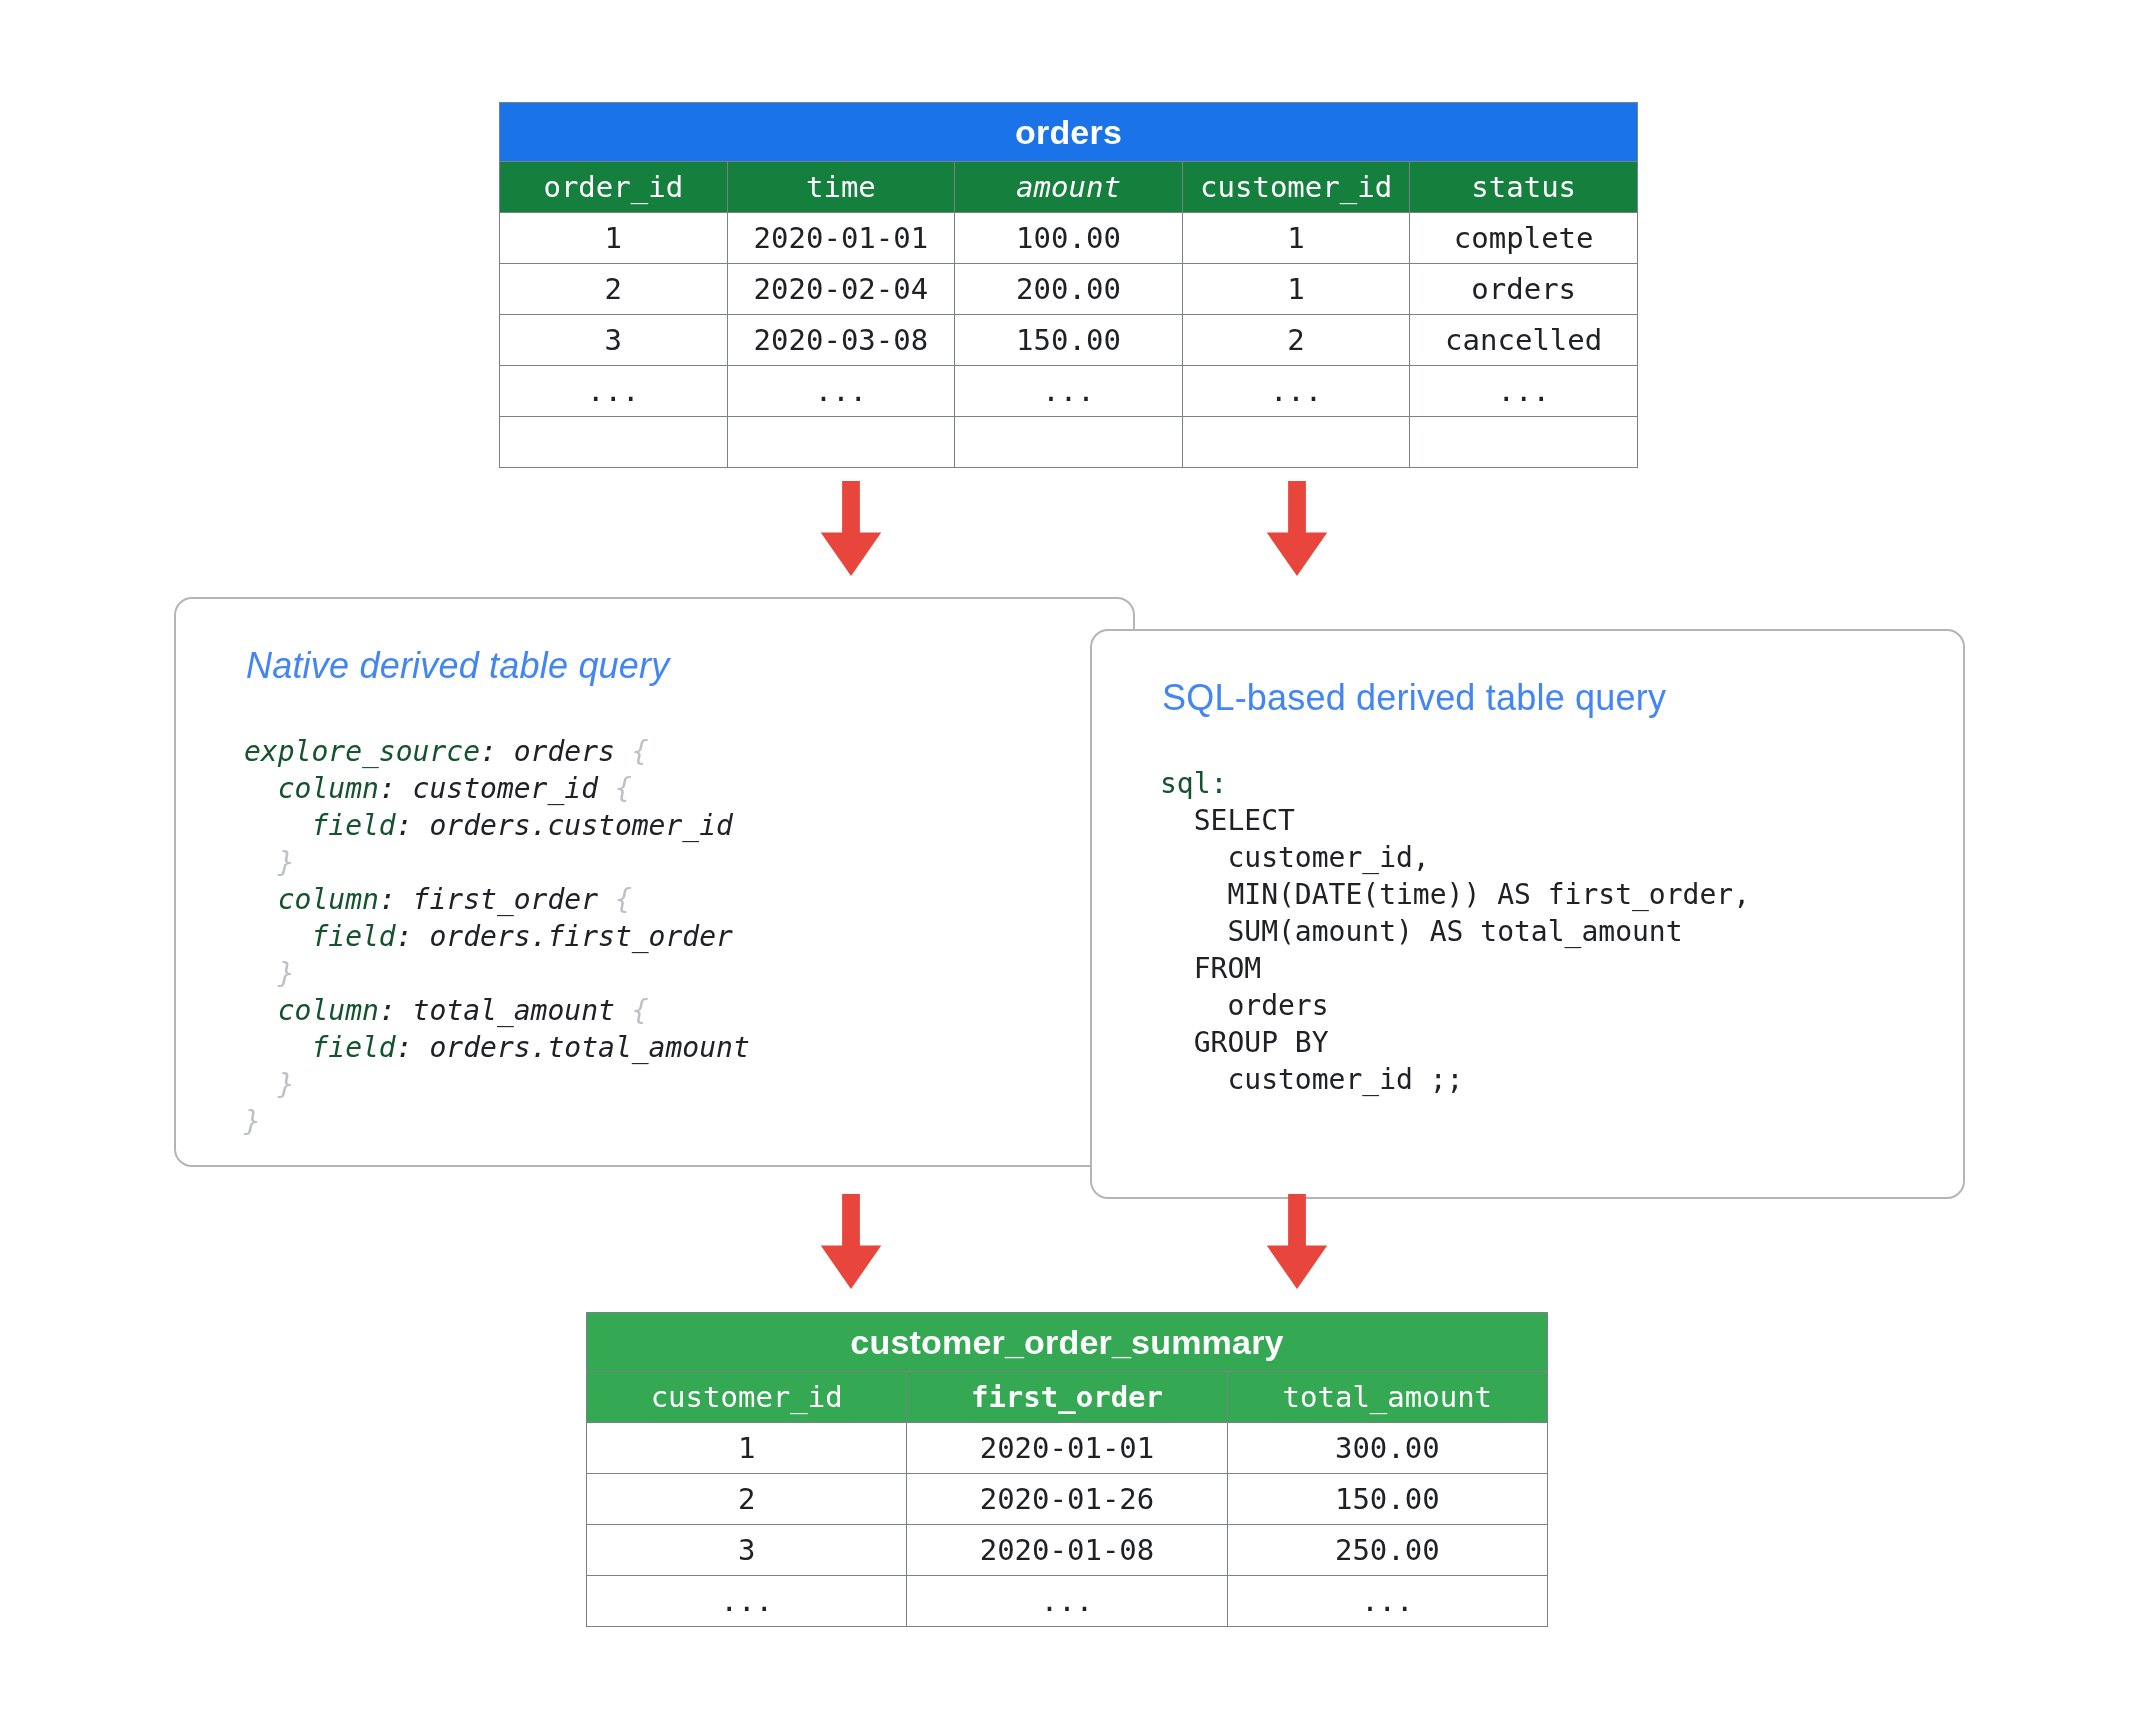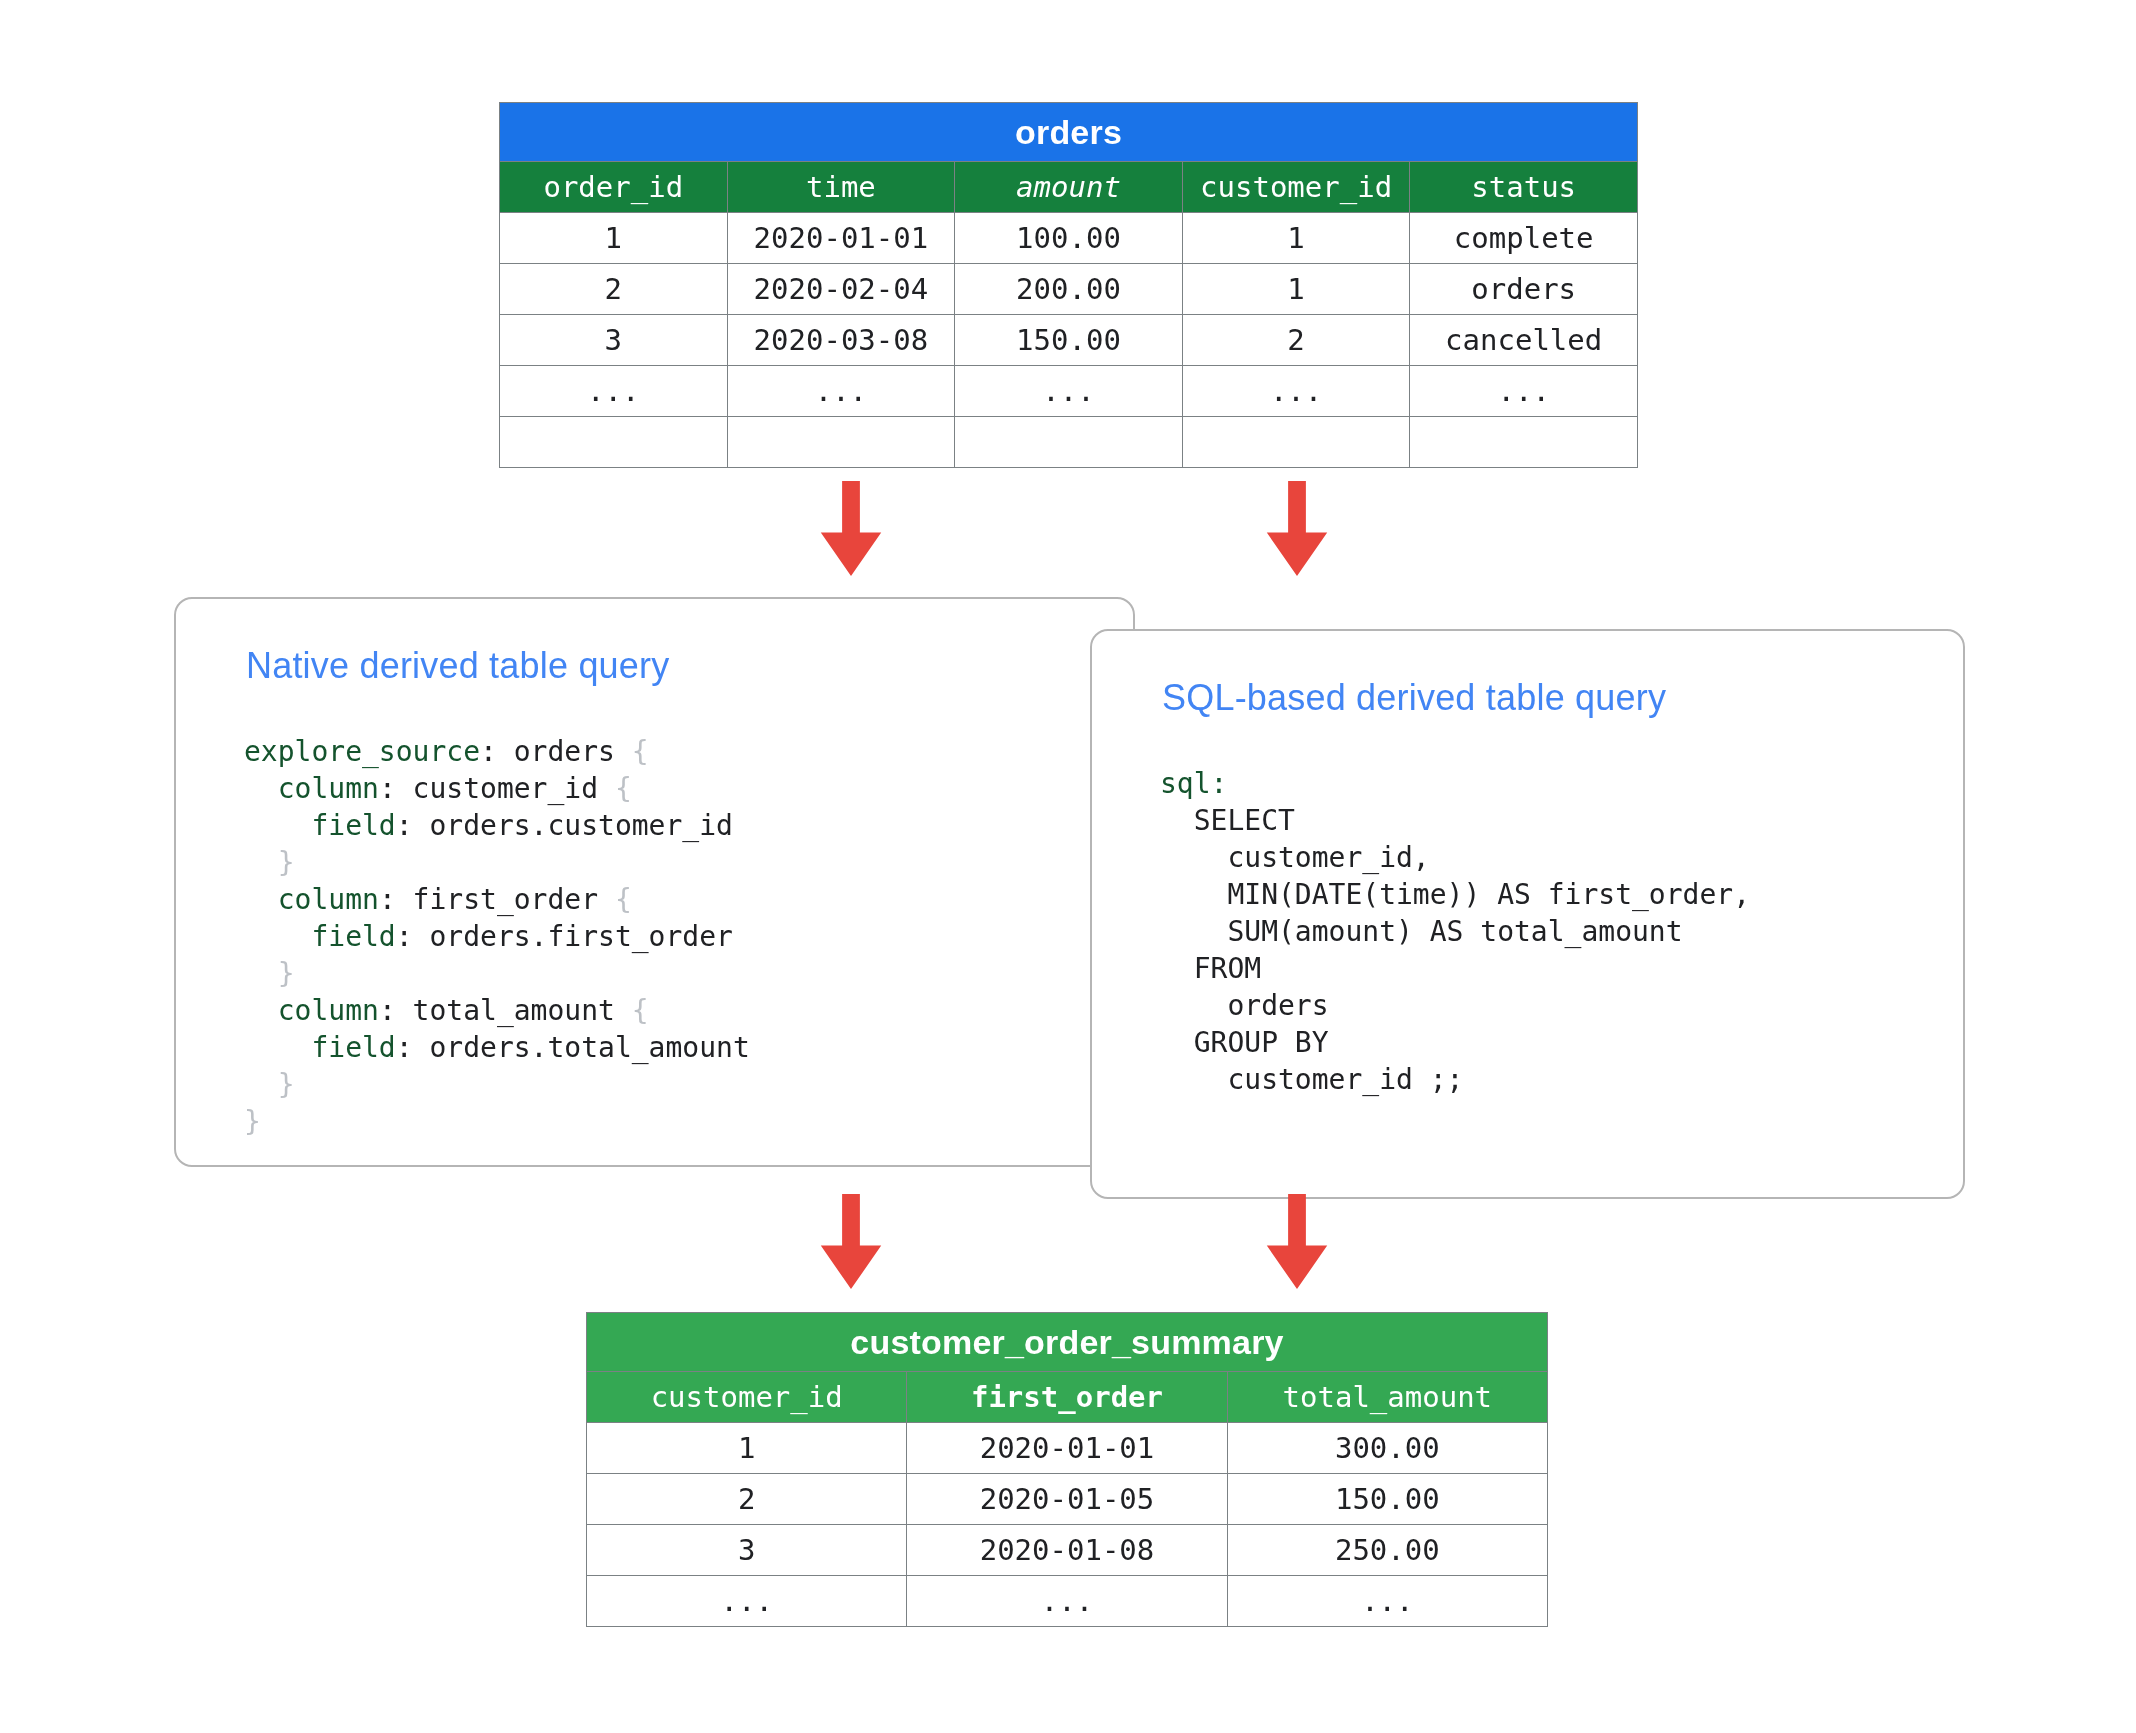--- a/index.html
+++ b/index.html
@@ -60,21 +60,21 @@
 
   
   .code-card {
     position: absolute;
     background: #ffffff;
     border: 2.7px solid #b5b5b5;
     border-radius: 18px;
     box-sizing: border-box;
     overflow: hidden;
   }
-  #card-native { left: 174px;  top: 597px; width: 961px;  height: 570px; }
+  #card-native { left: 174px;  top: 597px; width: 961px;  height: 570px; font-style: italic; }
   #card-sql    { left: 1090px; top: 597px; width: 875px;  height: 570px; margin-top: 32px; }
 
   .card-title {
     position: absolute;
     left: 70px;
     top: 46px;
     font-family: "Liberation Sans", sans-serif;
     font-size: 36px;
     color: #4285f4;
     letter-spacing: 0.2px;
@@ -210,21 +210,21 @@
         <td class="col-head" style="width: 362px; font-weight: bold;">first_order</td>
         <td class="col-head" style="width: 348px;">total_amount</td>
       </tr>
   <tr>
         <td class="data-cell">1</td>
         <td class="data-cell">2020-01-01</td>
         <td class="data-cell">300.00</td>
       </tr>
       <tr>
         <td class="data-cell">2</td>
-        <td class="data-cell">2020-01-05</td>
+        <td class="data-cell">2020-01-26</td>
         <td class="data-cell">150.00</td>
       </tr>
       <tr>
         <td class="data-cell">3</td>
         <td class="data-cell">2020-01-08</td>
         <td class="data-cell">250.00</td>
       </tr>
       <tr>
         <td class="data-cell">...</td>
         <td class="data-cell">...</td>

